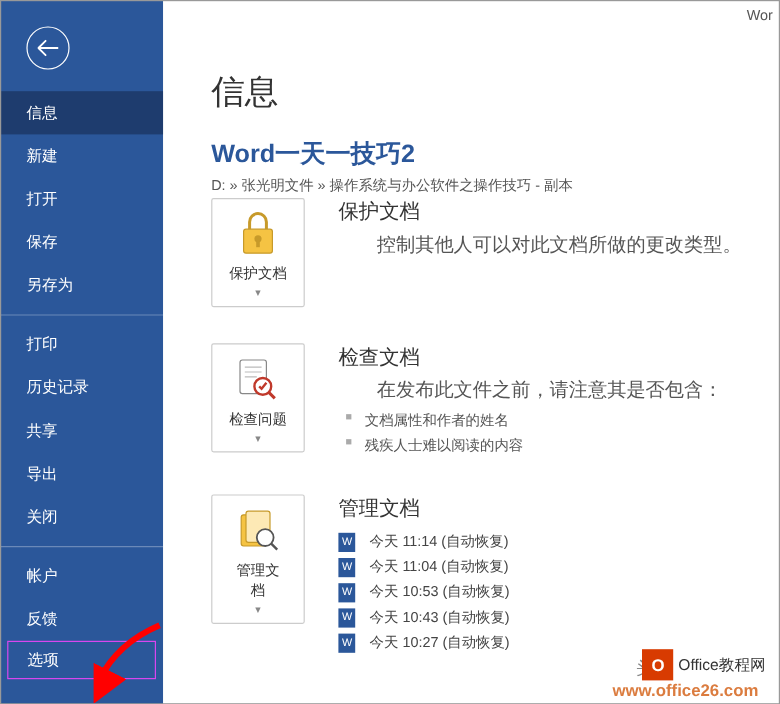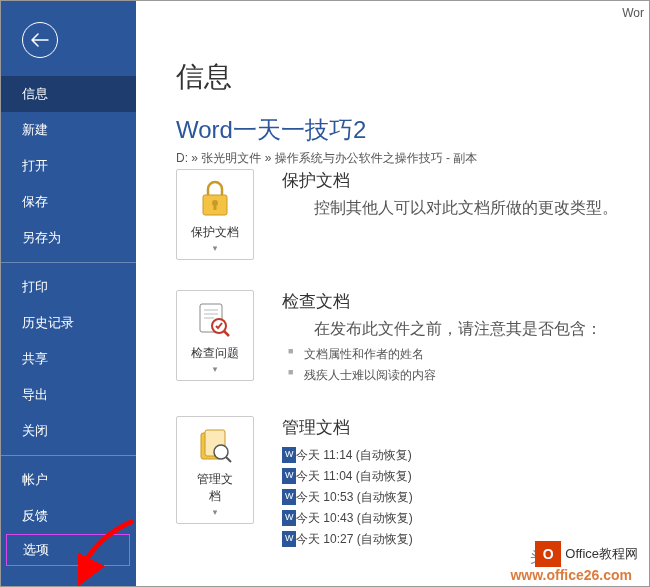--- a/index.html
+++ b/index.html
@@ -70,22 +70,22 @@
     color: #555;
   }
   .page-title {
     font-size: 28px;
     color: #333;
     font-weight: 400;
     margin: 58px 0 18px 40px;
   }
   .doc-title {
     color: #2B579A;
-    font-size: 24px;
-    font-weight: 400;
+    font-size: 21px;
+    font-weight: 700;
     margin: 0 0 4px 40px;
   }
   .doc-path {
     color: #555;
     font-size: 12px;
     margin: 0 0 2px 40px;
   }
   .block {
     display: flex;
     align-items: flex-start;
@@ -150,22 +150,22 @@
   }
   .recovery-list {
     list-style: none;
     padding: 0;
   }
   .recovery-list li {
     font-size: 12px;
     color: #444;
     padding: 2px 0;
     display: flex;
-    align-items: flex-start;
-    gap: 0;
+    align-items: center;
+    gap: 12px;
   }
   .doc-icon {
     width: 14px; height: 16px;
     background: #2B579A;
     display: inline-block;
     position: relative;
   }
   .doc-icon::after {
     content: "W";
     color: #fff;

